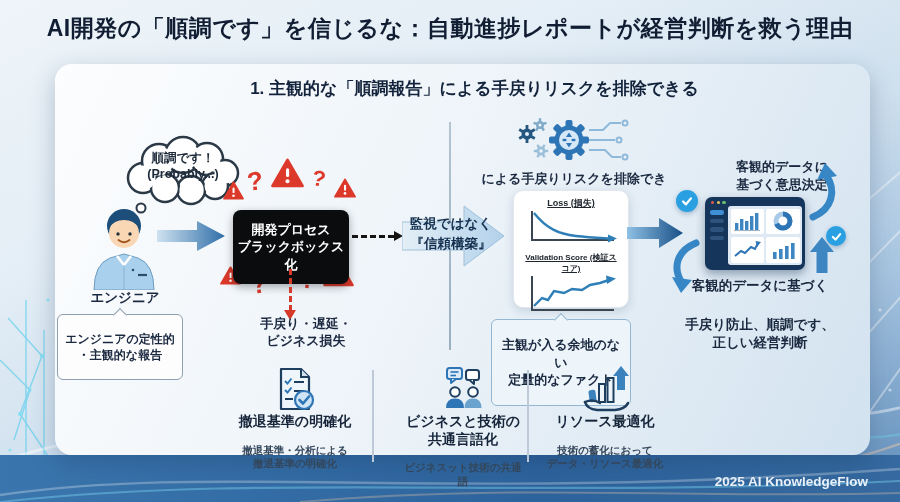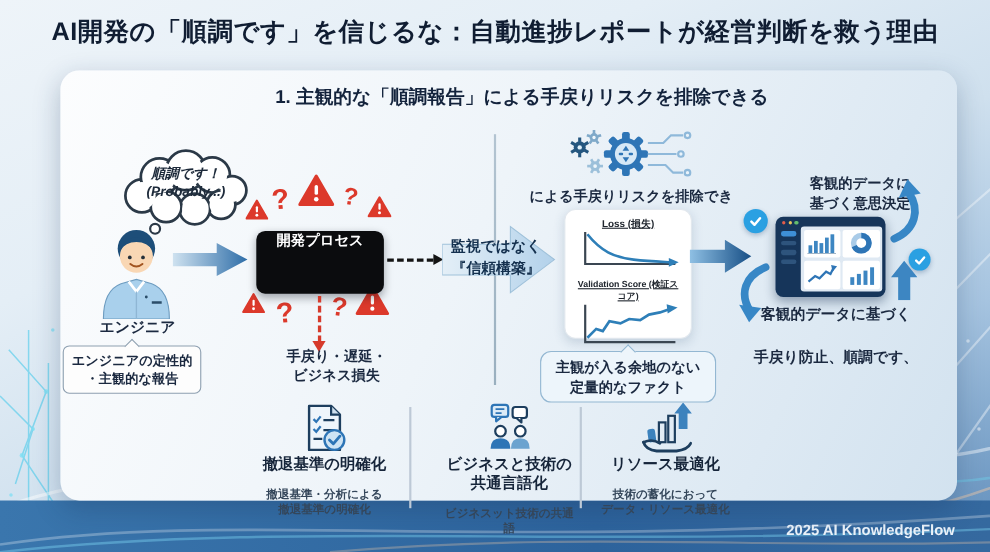--- a/index.html
+++ b/index.html
@@ -33,45 +33,45 @@
     background:linear-gradient(115deg,#fcfdfe 0%,#eef4f9 45%,#dde9f3 80%,#d2e2ef 100%);
     box-shadow:0 8px 24px rgba(25,55,95,.28);
   }
   .section-heading{
     position:absolute; top:13px; left:0; right:0; text-align:center;
     font-size:17px; font-weight:800; color:#13233c;padding-left:24px;
   }
   .abs{ position:absolute; }
   .ctext{ text-align:center; color:#1b2940; font-weight:800; }
   
-  .thought-bubble{ left:50px; top:72px; width:128px; height:68px;font-style:italic; }
+  .thought-bubble{ left:64px; top:72px; width:128px; height:68px; }
   .thought-bubble svg{ overflow:visible; }
   .bubble-text{ position:absolute; left:6px; top:14px; width:116px; text-align:center;
     font-size:12.5px; font-weight:800; color:#1d2a3a; line-height:1.3; }
   .bubble-trail{ left:72px; top:138px; width:24px; height:26px; }
   
   .engineer-figure{ left:26px; top:140px; width:86px; height:86px; }
   .engineer-label{ left:14px; top:225px; width:112px; font-size:13.5px; }
   .callout-box{
     background:#fdfdfd; border:1.2px solid #8d9fb0; border-radius:6px;
-    padding:5px 4px; line-height:1.35; font-size:12px; font-weight:800; color:#1b2940; text-align:center;
+    padding:16px 4px; line-height:1.35; font-size:12px; font-weight:800; color:#1b2940; text-align:center;
   }
   .callout-pointer{
     position:absolute; top:-5.5px; left:50%; margin-left:-5px; width:10px; height:10px;
     background:#fdfdfd; border-left:1.2px solid #8d9fb0; border-top:1.2px solid #8d9fb0;
     transform:rotate(45deg);
   }
   .engineer-callout{ left:2px; top:250px; width:126px; }
   
   .arrow-1{ left:102px; top:156px; width:70px; height:32px; }
   .arrow-2{ left:572px; top:152px; width:58px; height:34px; }
   
   .blackbox{
-    left:178px; top:146px; width:116px; height:57px; background:#0b0c0e; border-radius:8px;
-    display:flex; flex-direction:column; text-align:center;
+    left:178px; top:146px; width:116px; height:74px; background:#0b0c0e; border-radius:8px;
+    display:flex; flex-direction:column; justify-content:center; text-align:center;
     color:#fff; font-size:13px; font-weight:800; line-height:1.35;
     box-shadow:0 3px 8px rgba(10,15,25,.35);
   }
   .tri{ position:absolute; }
   .qmark{ position:absolute; color:#dc392b; font-weight:800; line-height:1; }
   .red-arrow{ left:234px; top:205px; width:0; height:42px; border-left:3.5px dashed #d63a2b; }
   .red-arrow .head-down{ position:absolute; bottom:-9px; left:-8px; width:0; height:0;
     border-left:6.5px solid transparent; border-right:6.5px solid transparent; border-top:10px solid #d63a2b; }
   .risk-text{ left:178px; top:252px; width:146px; font-size:13px; line-height:1.3; }
   .dash-arrow-black{ left:297px; top:171px; width:42px; height:0; border-top:3px dashed #141414; }
@@ -86,22 +86,22 @@
   
   .gears-icon{ left:452px; top:50px; width:132px; height:54px; }
   .report-label{ left:424px; top:106px; width:190px; font-size:13px; }
   .charts-panel{
     left:458px; top:126px; width:116px; height:118px; background:#ffffff; border-radius:10px;
     border:1px solid #e2e8ee; box-shadow:0 3px 10px rgba(40,70,110,.18); padding:5px 8px;
   }
   .chart-title{ text-align:center; font-weight:800; color:#20262e;text-decoration:underline; }
   .chart-title.t1{ font-size:9px; margin-top:1px; }
   .chart-title.t2{ font-size:8px; margin-top:4px; }
-  .quant-callout{ left:436px; top:255px; width:160px; background:#edf5fb; border-color:#93b7d2;
-    font-size:13px;border-radius:10px; }
+  .quant-callout{ left:436px; top:255px; width:140px; background:#edf5fb; border-color:#93b7d2;
+    font-size:13px; }
   .quant-callout .callout-pointer{ background:#edf5fb; border-color:#93b7d2; }
   
   .decision-top{ left:652px; top:94px; width:150px; font-size:13px; line-height:1.35; }
   .decision-bottom{ left:630px; top:213px; width:150px; font-size:13.5px; line-height:1.3; }
   .result-text{ left:626px; top:252px; width:158px; font-size:13.5px; line-height:1.3; }
   .check-badge{ border-radius:50%; background:#2aa0e2; display:flex; align-items:center; justify-content:center;
     box-shadow:0 2px 5px rgba(20,60,110,.3); }
   .check-1{ left:621px; top:126px; width:22px; height:22px; }
   .check-2{ left:771px; top:162px; width:20px; height:20px; }
   .curve-up{ left:753px; top:103px; width:34px; height:52px; }
@@ -270,20 +270,21 @@
     <div class="qmark" style="left:196px;top:207px;font-size:26px;transform:rotate(-6deg)">?</div>
     <div class="qmark" style="left:246px;top:204px;font-size:24px;transform:rotate(8deg)">?</div>
     <svg class="abs tri" style="left:268px;top:195px" width="31" height="28" viewBox="0 0 24 22">
         <path d="M12 1.5 L23 20.5 L1 20.5 Z" fill="#dc392b" stroke="#dc392b" stroke-width="2" stroke-linejoin="round"></path>
         <rect x="10.9" y="7.5" width="2.3" height="6.5" rx="1.1" fill="#fff"></rect>
         <circle cx="12" cy="17" r="1.5" fill="#fff"></circle>
       </svg>
 
     <div class="abs blackbox">
       <div>開発プロセス</div>
+      <div>ブラックボックス化</div>
     </div>
     <div class="abs red-arrow">
         <span class="head-down"></span>
       </div>
     <div class="abs ctext risk-text">
       <div>手戻り・遅延・</div>
       <div>ビジネス損失</div>
     </div>
     <div class="abs dash-arrow-black">
         <span class="head-right"></span>
@@ -476,20 +477,21 @@
           </div>
         </div>
       </div>
     </div>
 
     <div class="abs ctext decision-bottom">
       <div>客観的データに基づく</div>
     </div>
     <div class="abs ctext result-text">
       <div>手戻り防止、順調です、</div>
+      <div>正しい経営判断</div>
     </div>
 
     <div class="abs benefit-divider bdiv-1"></div>
     <div class="abs benefit-divider bdiv-2"></div>
 
     <div class="abs benefit benefit-1">
       <div class="benefit-icon">
         <svg width="40" height="44" viewBox="0 0 40 44">
           <path d="M6 2 L26 2 L34 10 L34 42 L6 42 Z" fill="#eef5fb" stroke="#1d3e5e" stroke-width="2.2" stroke-linejoin="round"></path>
           <path d="M26 2 L26 10 L34 10" fill="#cfe0ee" stroke="#1d3e5e" stroke-width="2"></path>

